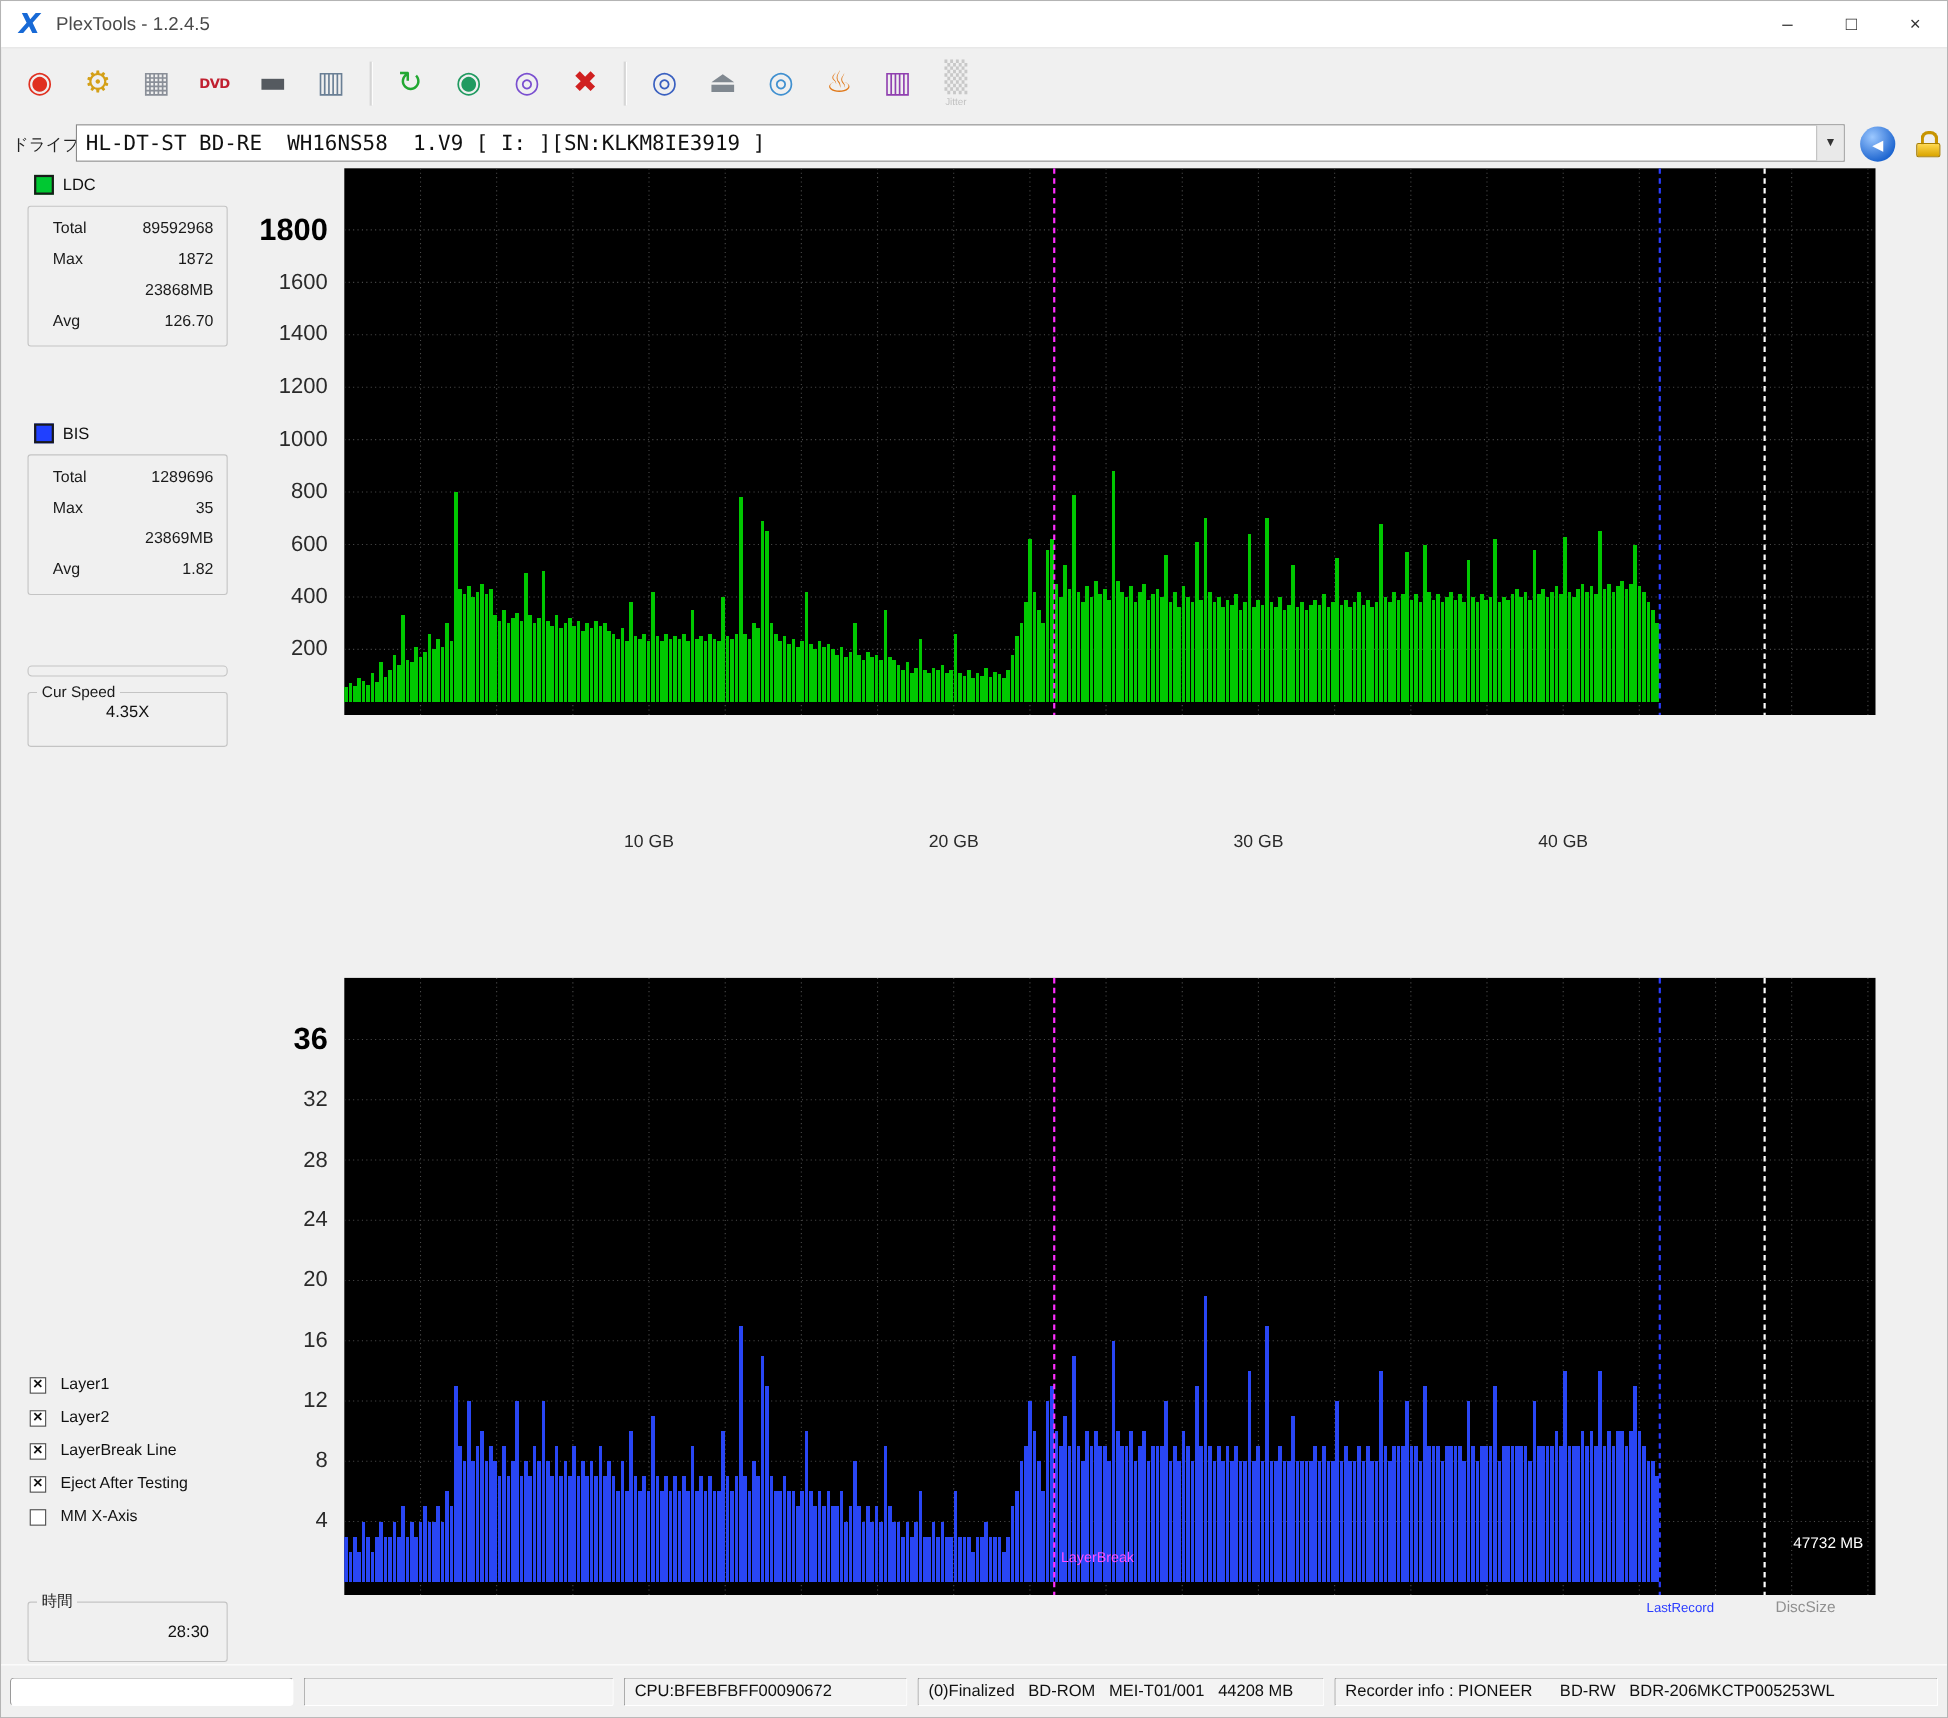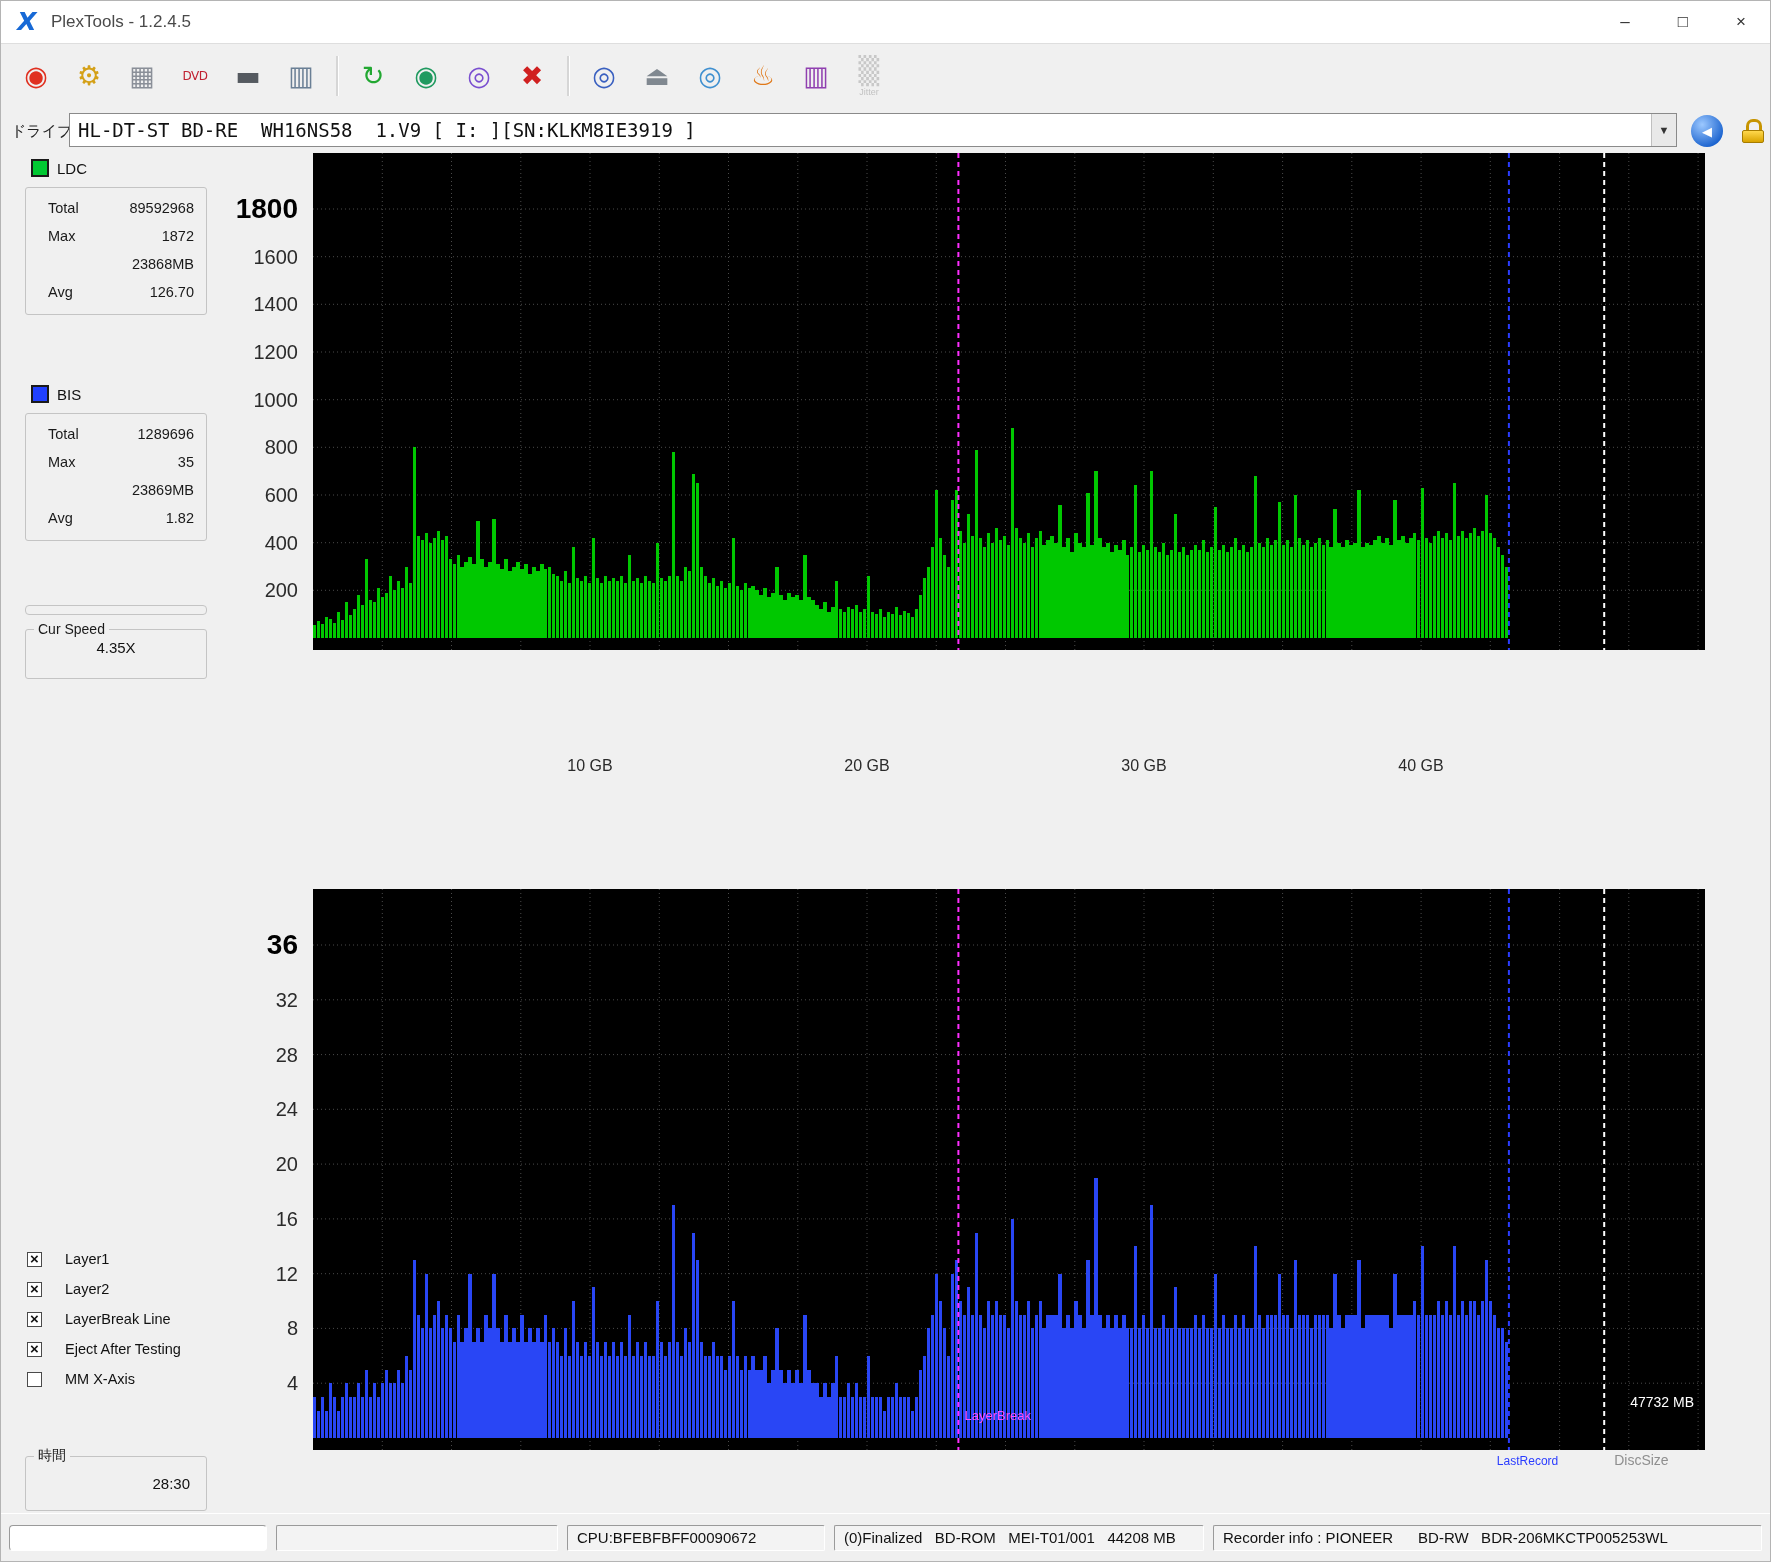--- a/index.html
+++ b/index.html
@@ -13,21 +13,21 @@
     border-bottom:1px solid #dedede;display:flex;align-items:center;}
   .app-logo{width:28px;height:28px;margin-left:12px;font-weight:bold;font-style:italic;
     color:#1769d6;font-size:25px;line-height:28px;text-align:center;font-family:"DejaVu Sans",sans-serif;}
   .title-text{margin-left:10px;font-size:17px;color:#4a4a4a;}
   .win-controls{margin-left:auto;display:flex;height:100%;}
   .win-btn{width:58px;display:flex;align-items:center;justify-content:center;font-size:17px;color:#333;}
   
   .toolbar{position:absolute;top:43px;left:0;right:0;height:64px;display:flex;align-items:center;padding-left:12px;}
   .tool{width:46px;height:52px;display:flex;flex-direction:column;align-items:center;justify-content:center;margin-right:7px;}
   .tool .glyph{font-size:27px;line-height:30px;font-family:"DejaVu Sans",sans-serif;}
-  .tool .glyph.small{font-size:12px;font-weight:normal;letter-spacing:-0.5px;}
+  .tool .glyph.small{font-size:12px;font-weight:bold;letter-spacing:-0.5px;}
   .tool .lbl{font-size:9px;color:#9a9a9a;margin-top:1px;}
   .tool.disabled{opacity:.55;}
   .tb-sep{width:2px;height:40px;background:#d6d6d6;border-right:1px solid #ffffff;margin:0 11px 0 5px;}
   
   .drivebar{position:absolute;top:108px;left:0;right:0;height:44px;}
   .drive-label{position:absolute;left:10px;top:13px;font-size:15px;color:#222;}
   .combo{position:absolute;left:68px;top:4px;width:1608px;height:34px;background:#fff;
     border:1px solid #8a8a8a;display:flex;align-items:center;box-sizing:border-box;}
   .combo-text{flex:1;font-family:"DejaVu Sans Mono",monospace;font-size:19px;padding-left:8px;
     color:#111;white-space:pre;overflow:hidden;}
@@ -51,21 +51,21 @@
   .stat-row{display:flex;justify-content:space-between;align-items:center;
     padding:0 12px 0 22px;font-size:14.5px;height:28px;color:#1a1a1a;}
   fieldset.fs{position:absolute;left:24px;width:182px;border:1px solid #c4c4c4;border-radius:3px;
     margin:0;padding:0;box-sizing:border-box;}
   fieldset.fs legend{margin-left:8px;padding:0 4px;font-size:14px;color:#1a1a1a;}
   .fs-value{font-size:15px;color:#111;}
   #curspeed-value{text-align:center;padding:2px 0 8px 0;}
   #time-value{text-align:right;padding:10px 16px 10px 0;}
   .thin-sep{position:absolute;left:24px;top:604px;width:182px;height:10px;
     border:1px solid #c4c4c4;border-radius:4px;box-sizing:border-box;}
-  .cb-row{position:absolute;left:26px;display:flex;align-items:center;gap:23px;font-size:14.5px;color:#111;}
+  .cb-row{position:absolute;left:26px;display:flex;align-items:center;gap:13px;font-size:14.5px;color:#111;}
   .cb-box{width:15px;height:15px;border:1px solid #4a4a4a;background:#fff;display:flex;
     align-items:center;justify-content:center;font-size:15px;font-weight:bold;color:#111;box-sizing:border-box;}
   .cb-box.checked:after{content:"×";margin-top:-2px;}
   
   .plot{position:absolute;left:312px;background:#000;}
   #plot1{top:152px;width:1392px;height:497px;}
   #plot2{top:888px;width:1392px;height:561px;}
   .plot svg{display:block;width:100%;height:100%;}
   .ylabels{position:absolute;left:190px;width:115px;}
   #ylabels1{top:152px;height:497px;}

